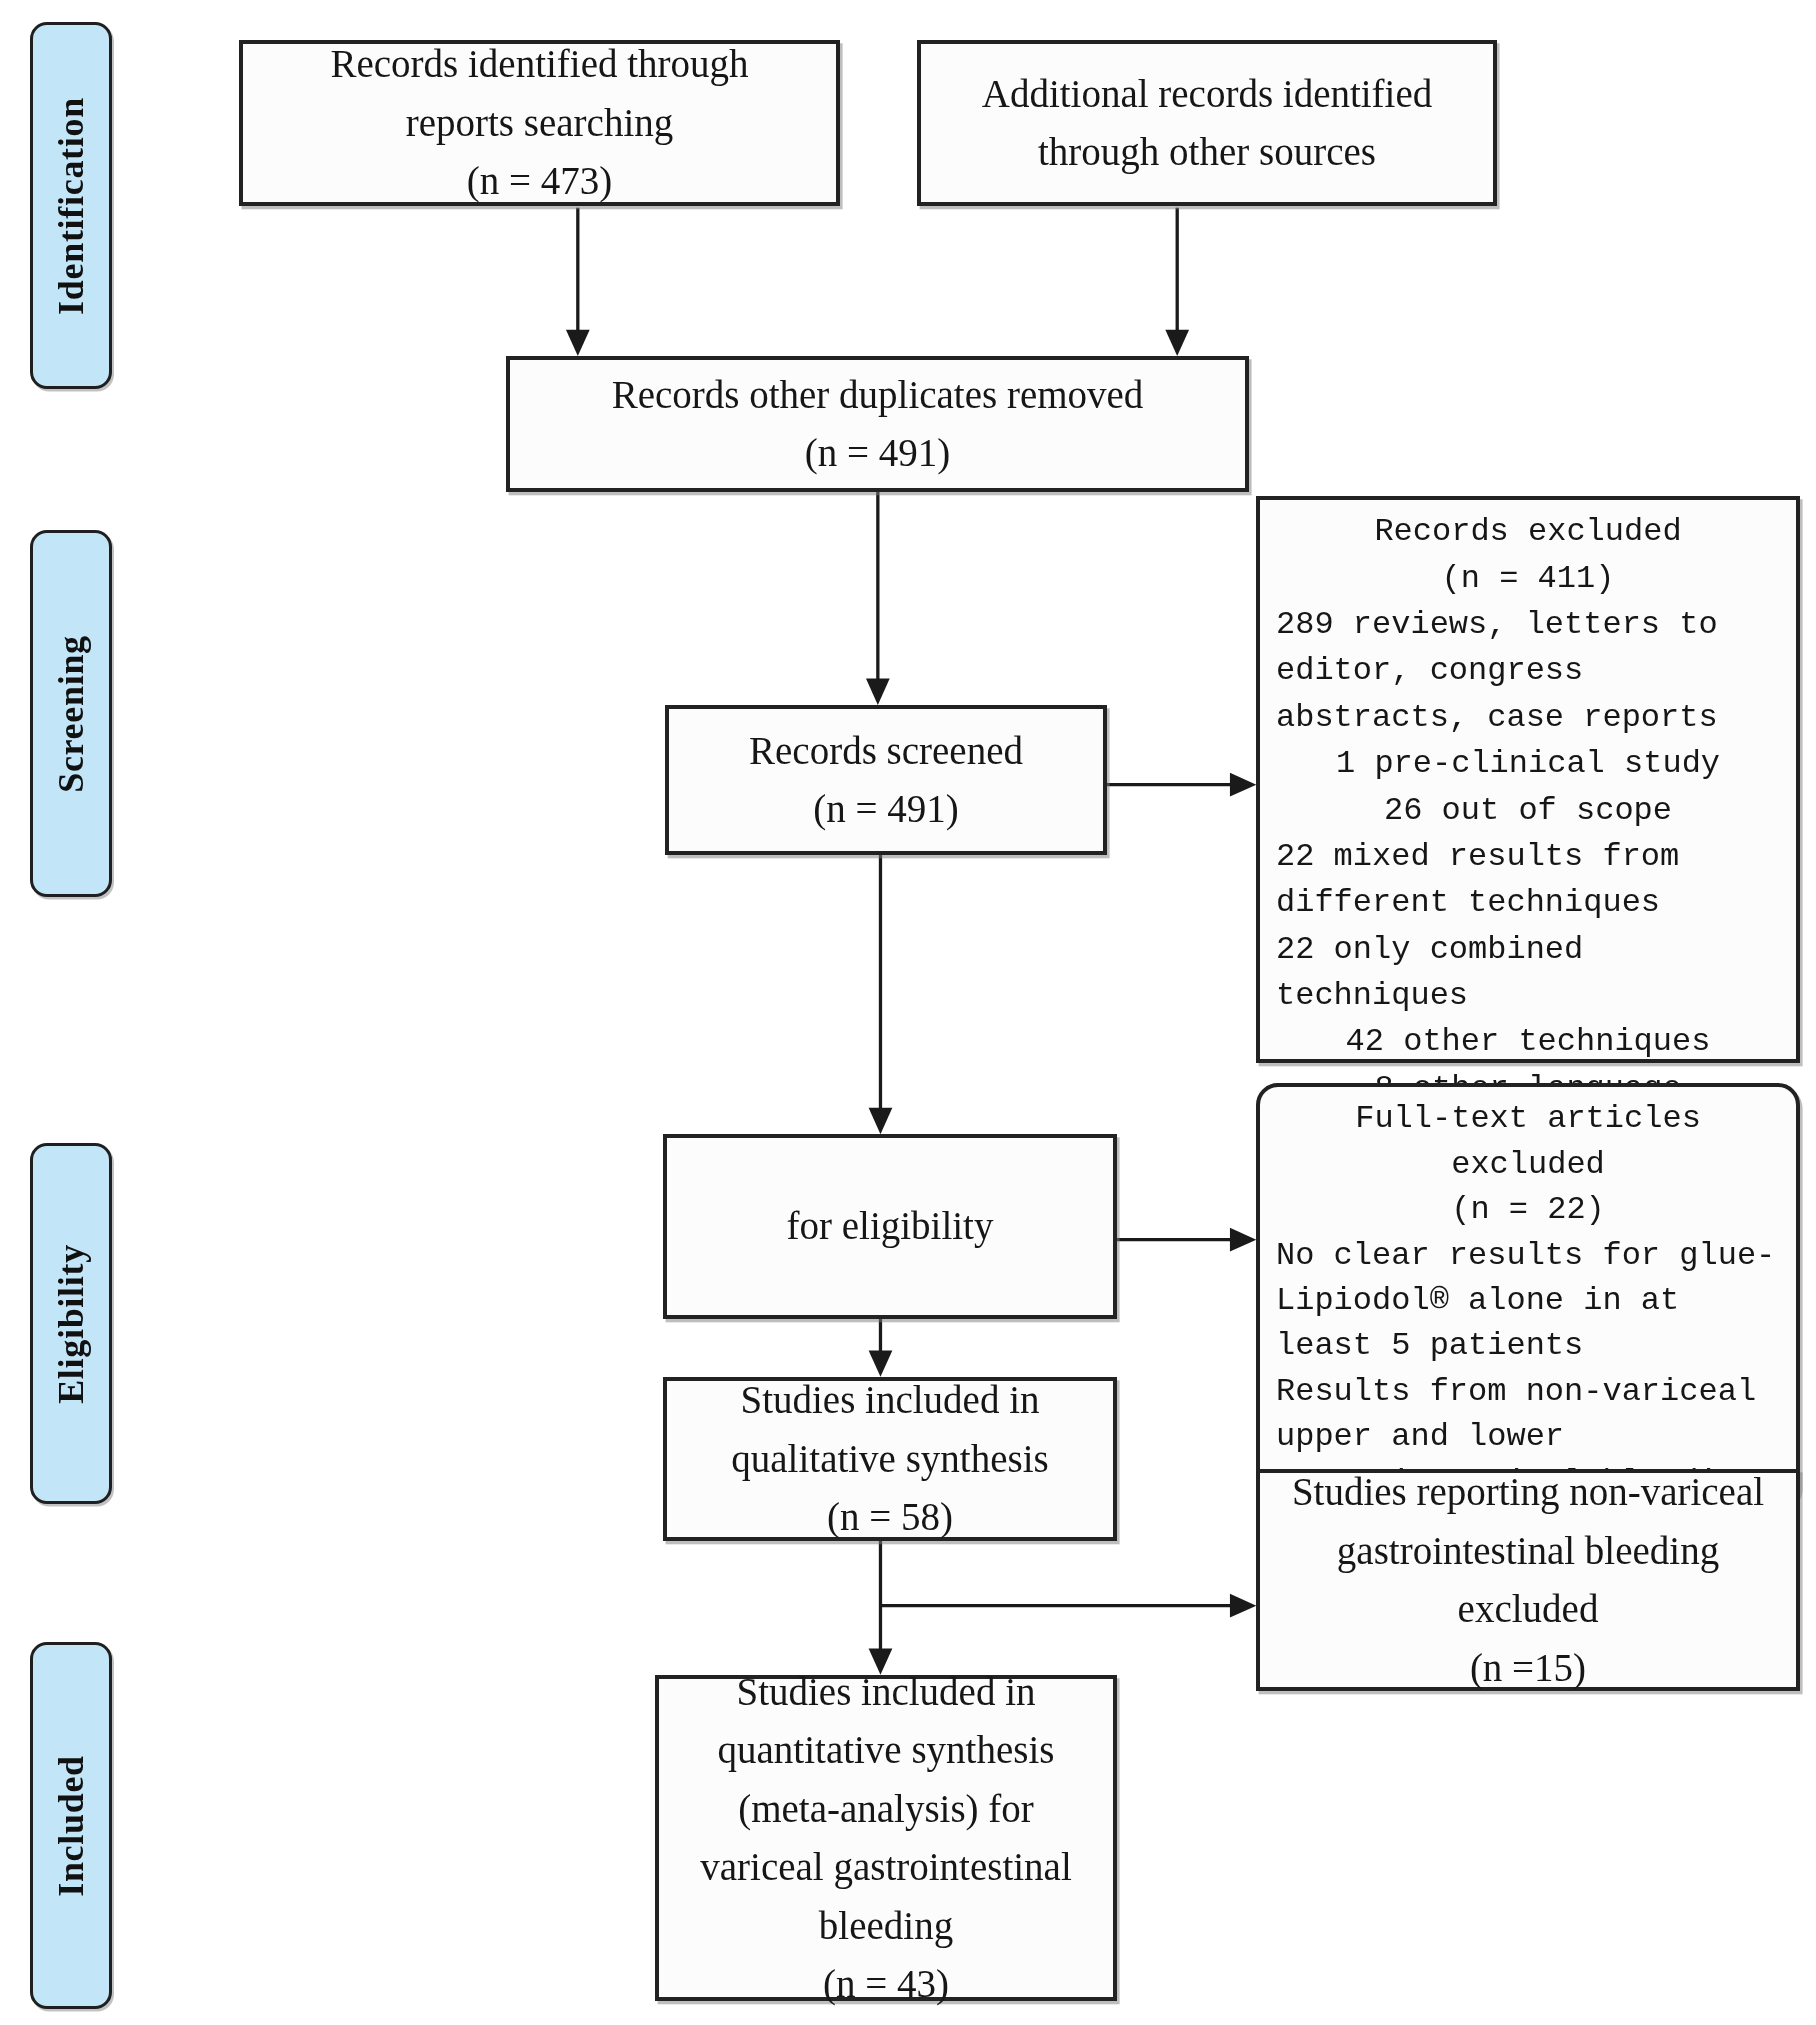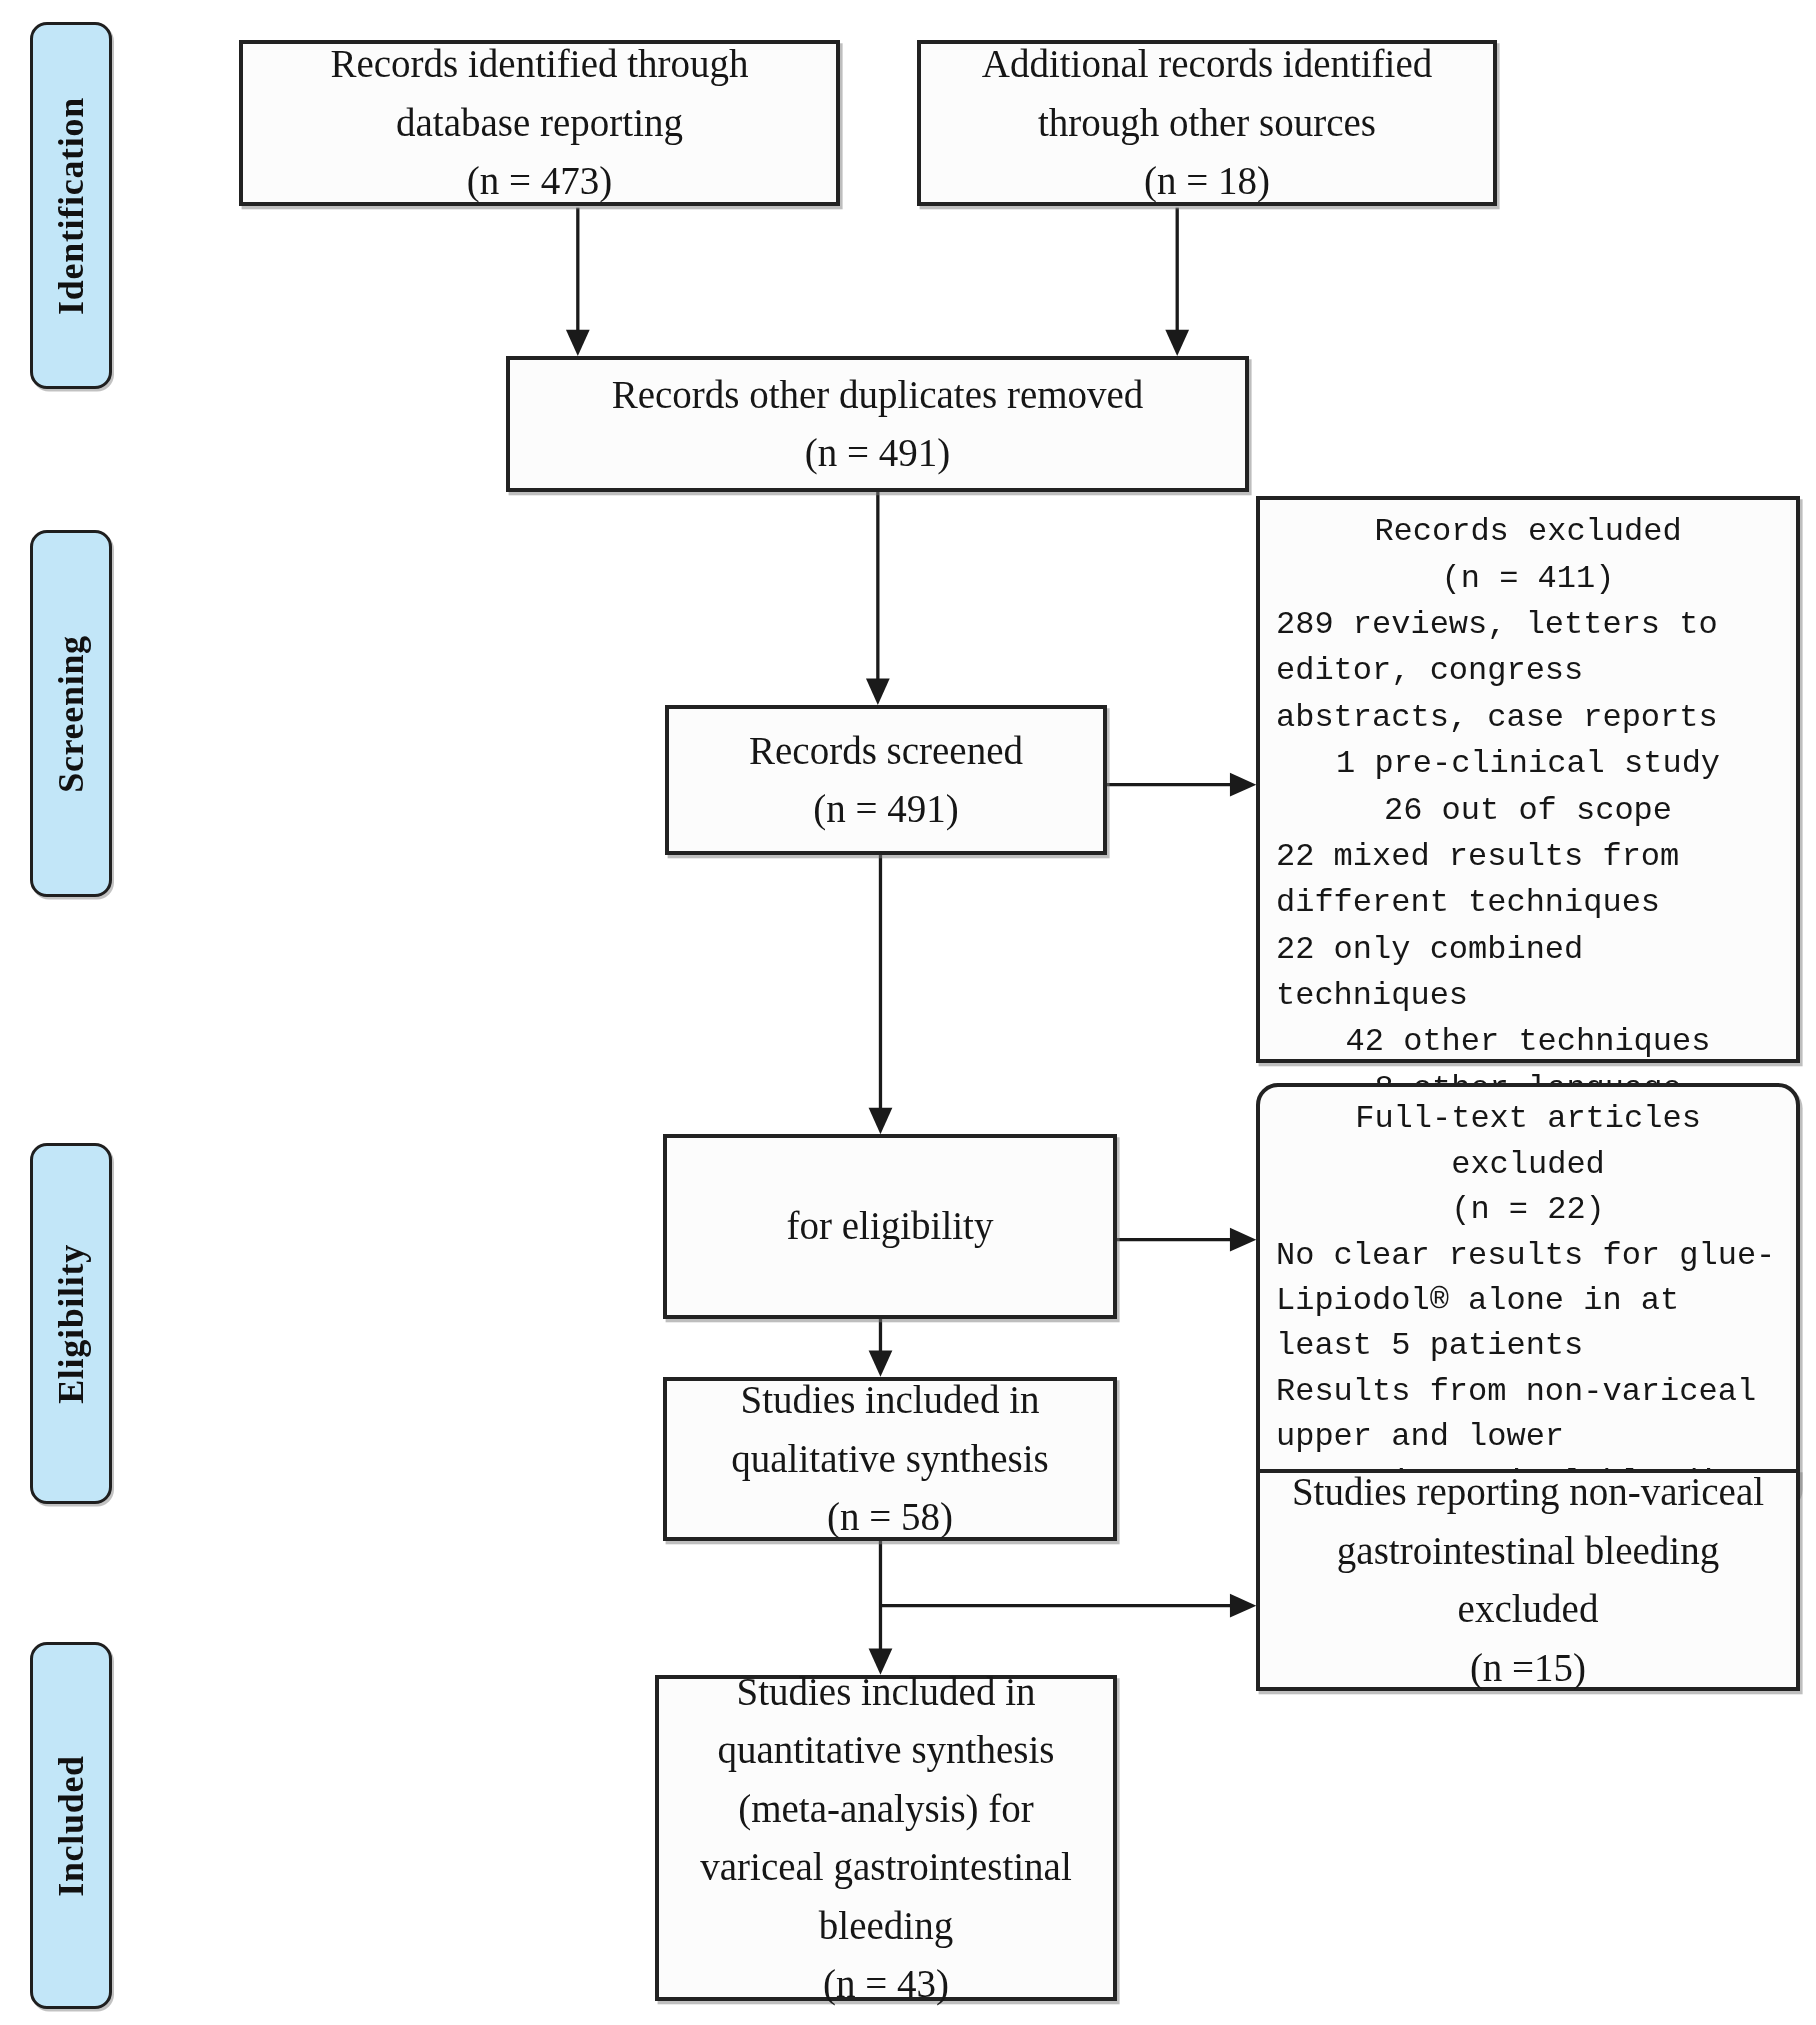--- a/index.html
+++ b/index.html
@@ -129,28 +129,27 @@
   </div>
   <div class="pill" style="top:1143px;height:361px;">
     <span class="pill-label">Eligibility</span>
   </div>
   <div class="pill" style="top:1642px;height:367px;">
     <span class="pill-label">Included</span>
   </div>
 
   <div class="fbox" style="left:239px;top:40px;width:601px;height:166px;">
     <div class="bline">Records identified through</div>
-    <div class="bline">database reporting</div>
+    <div class="bline">reports searching</div>
     <div class="bline">(n = 473)</div>
   </div>
 
   <div class="fbox" style="left:917px;top:40px;width:580px;height:166px;">
     <div class="bline">Additional records identified</div>
     <div class="bline">through other sources</div>
-    <div class="bline">(n = 18)</div>
   </div>
 
   <div class="fbox" style="left:506px;top:356px;width:743px;height:136px;">
     <div class="bline">Records other duplicates removed</div>
     <div class="bline">(n = 491)</div>
   </div>
 
   <div class="fbox" style="left:665px;top:705px;width:442px;height:150px;">
     <div class="bline">Records screened</div>
     <div class="bline">(n = 491)</div>

